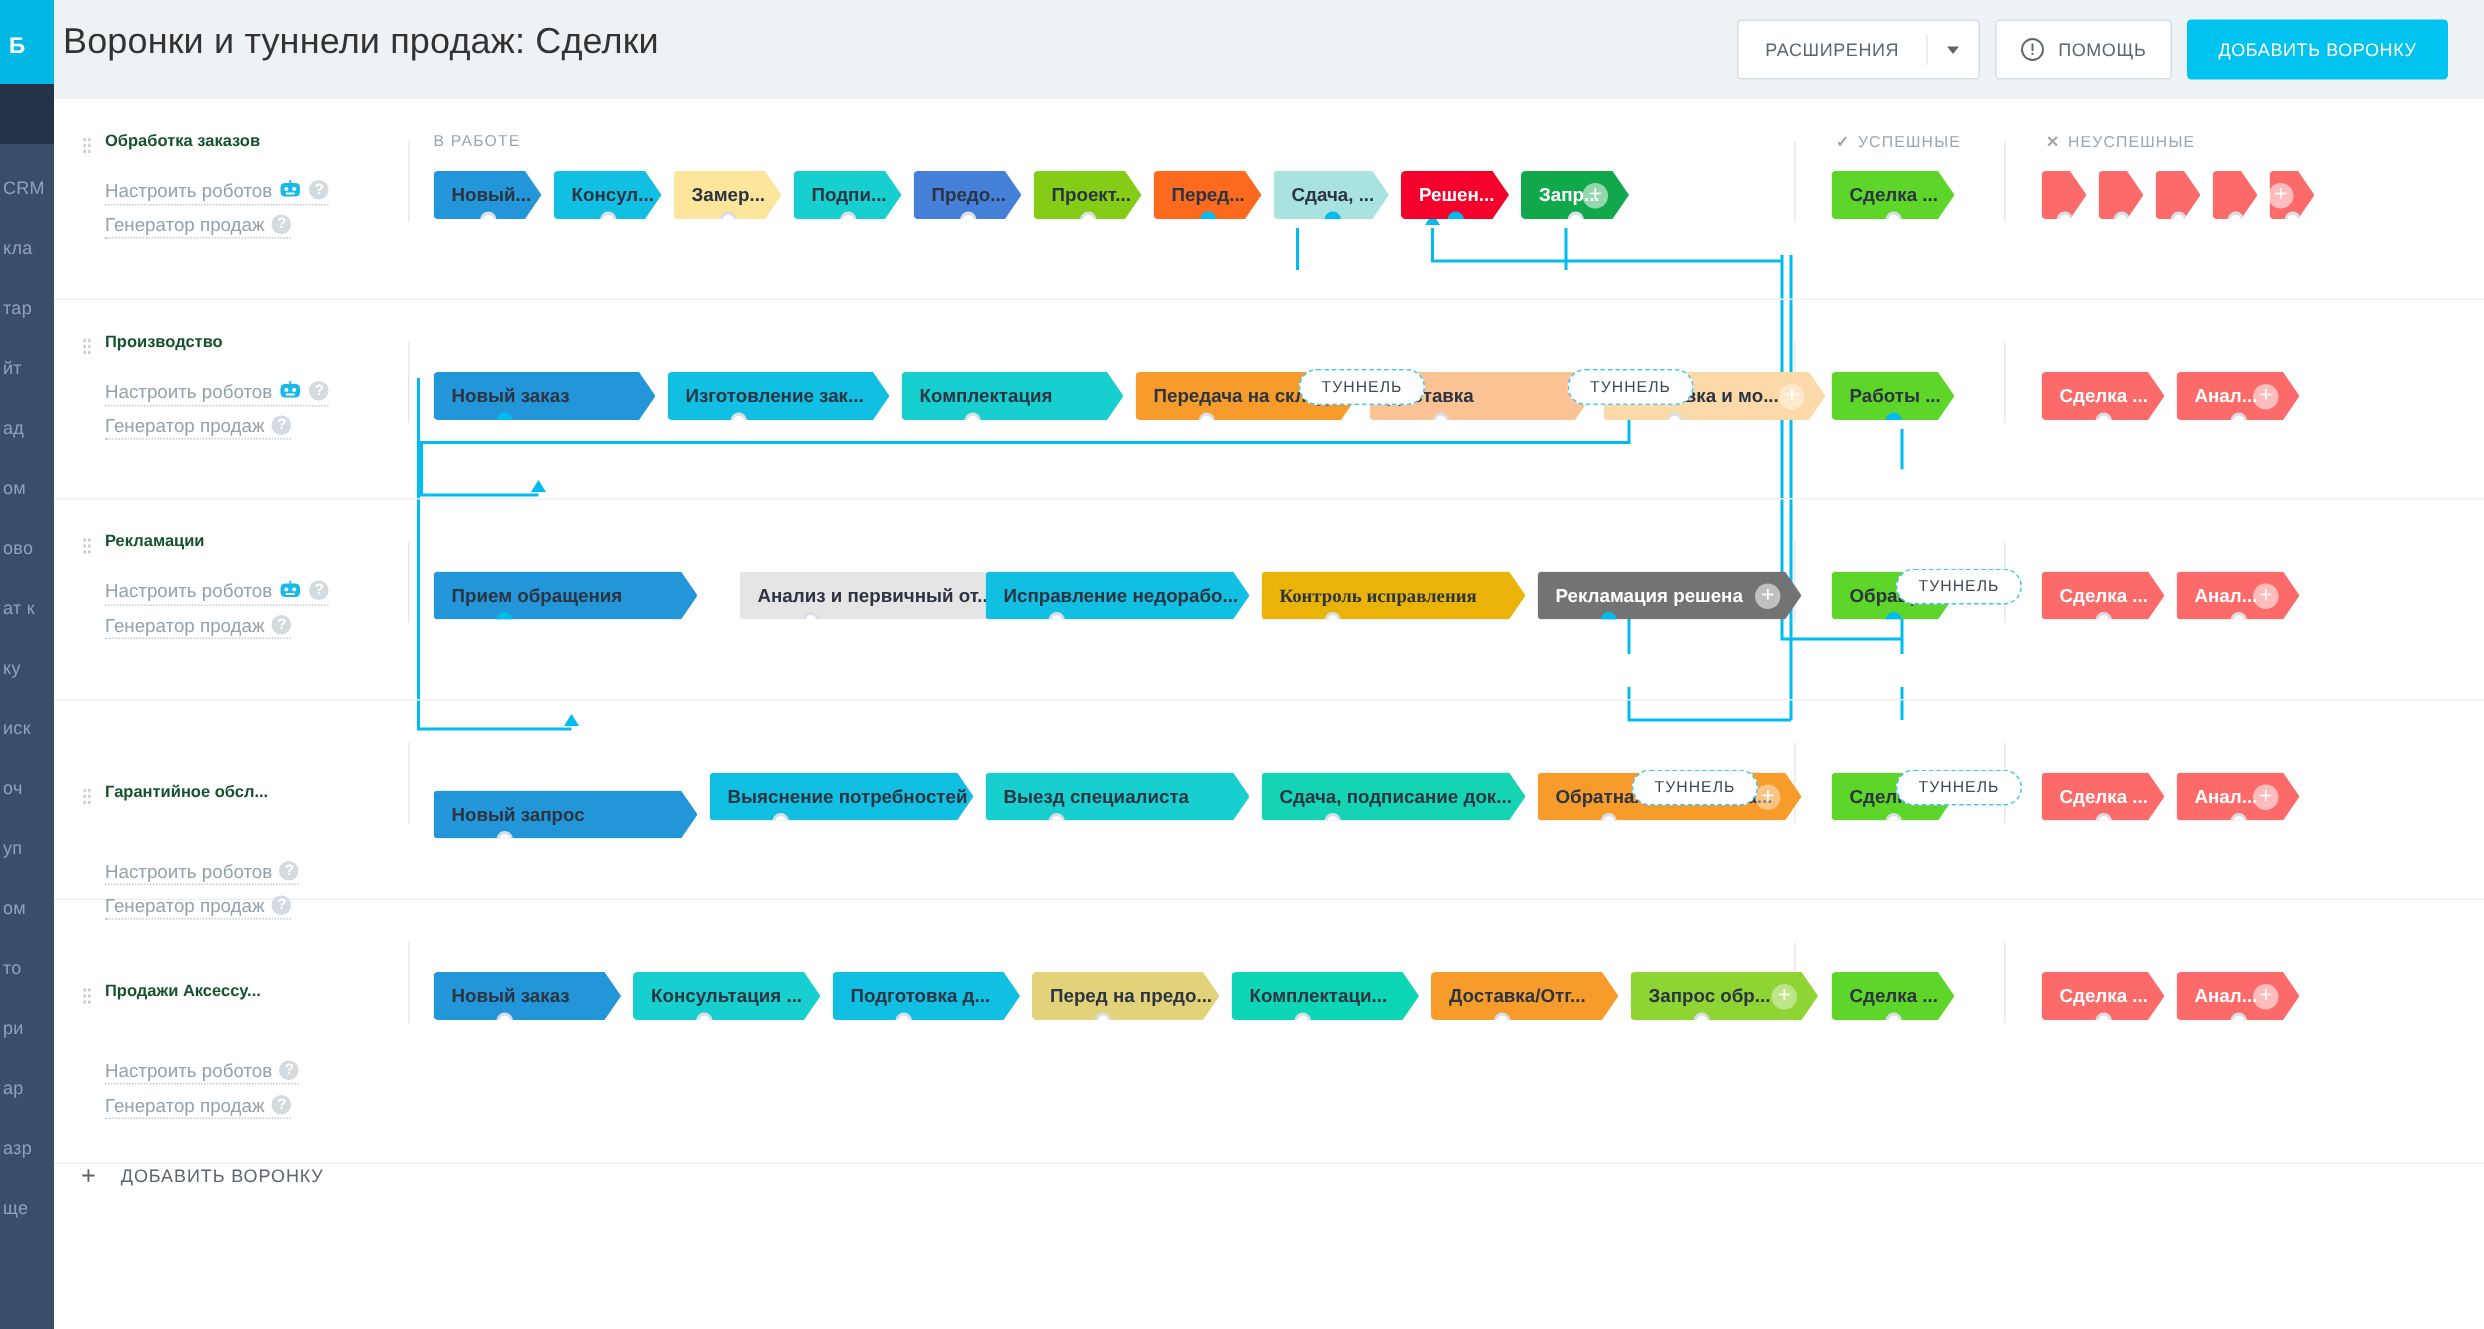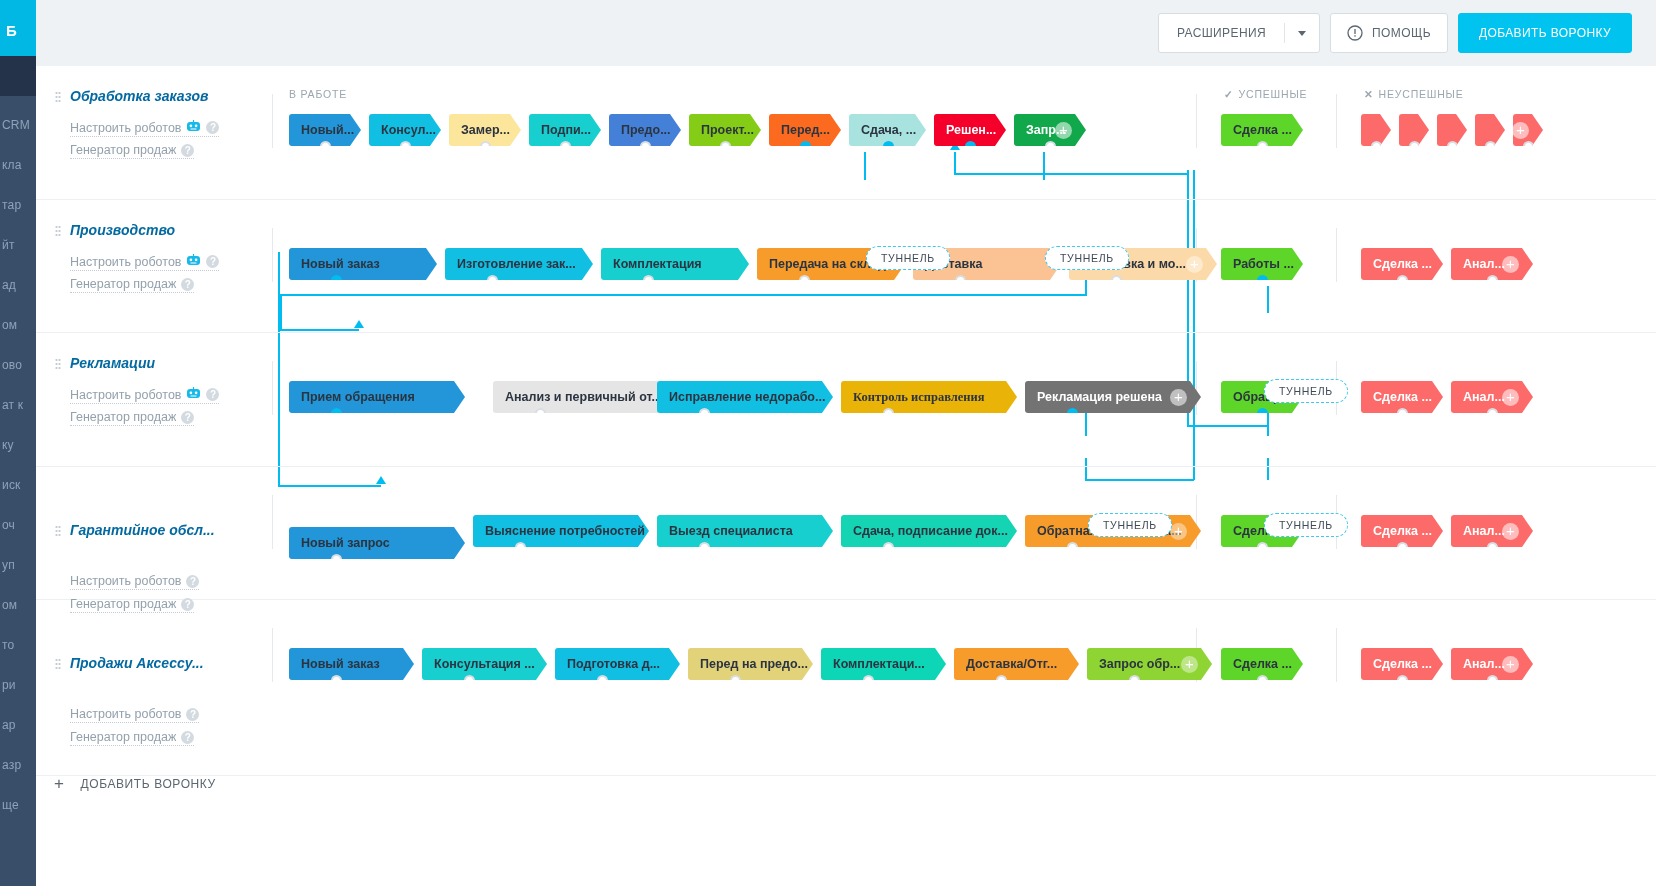--- a/index.html
+++ b/index.html
@@ -50,27 +50,27 @@
   .funnel-row { position:relative; border-bottom:1px solid #edf0f2; }
   .funnel-row:last-of-type { border-bottom:1px solid #edf0f2; }
 
   .row-left { position:absolute; left:0; top:0; width:228px; padding-left:18px; }
   .drag-dots {
     position:absolute; left:19px; width:6px; height:13px;
     background-image:radial-gradient(circle, #c3ccd4 1px, transparent 1.2px);
     background-size:3px 4px;
   }
   .funnel-name {
-    font-size:14px; font-weight:700; color:#0369a1; white-space:nowrap;
-    position:absolute; left:34px;font-style:italic;
+    font-size:11px; font-weight:700; color:#14532d; white-space:nowrap;
+    position:absolute; left:34px;
   }
   .row-link {
     position:absolute; left:34px; font-size:12.5px; color:#93a1ac;
     border-bottom:1px dotted #c3ccd4; padding-bottom:1px; white-space:nowrap;
-    display:flex; align-items:center; cursor:pointer;
+    display:flex; align-items:flex-start; cursor:pointer;
   }
   .robot-ic { display:inline-block; margin-left:5px; vertical-align:-2px; }
   .q-ic {
     display:inline-block; width:13px; height:13px; border-radius:50%;
     background:#d3dae0; color:#fff; font-size:10px; line-height:13px;
     text-align:center; margin-left:5px; font-weight:700;
   }
   .vline { position:absolute; width:1px; background:#e6eaed; }
 
   
@@ -139,20 +139,21 @@
     <span class="rail-txt" style="top:502px">ом</span>
     <span class="rail-txt" style="top:542px">то</span>
     <span class="rail-txt" style="top:582px">ри</span>
     <span class="rail-txt" style="top:622px">ар</span>
     <span class="rail-txt" style="top:662px">азр</span>
     <span class="rail-txt" style="top:702px">ще</span>
   </div>
 </div>
 
 <div id="page-header">
+  <div id="page-title">Воронки и туннели продаж: Сделки</div>
   <div class="hdr-actions">
     <div class="btn btn-split">
       <span class="lbl">РАСШИРЕНИЯ</span>
       <span class="divider"></span>
       <span class="caret">
           <span class="caret-tri"></span>
         </span>
     </div>
     <div class="btn btn-help">
       <span class="ic">

